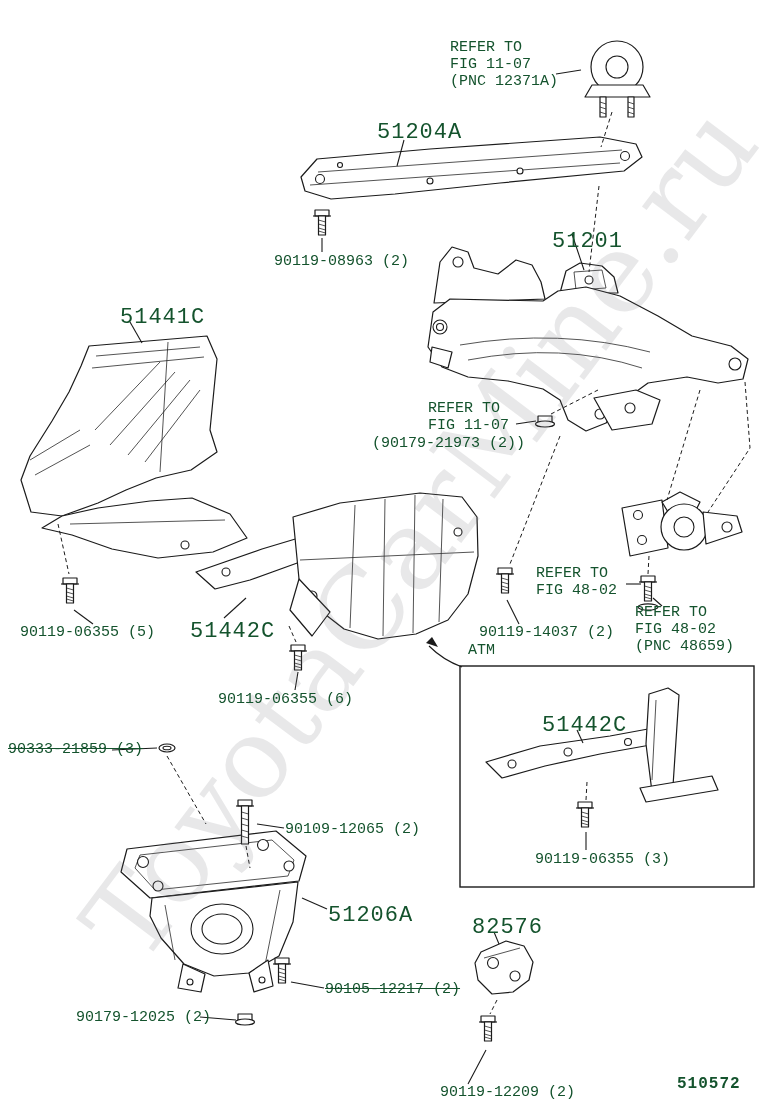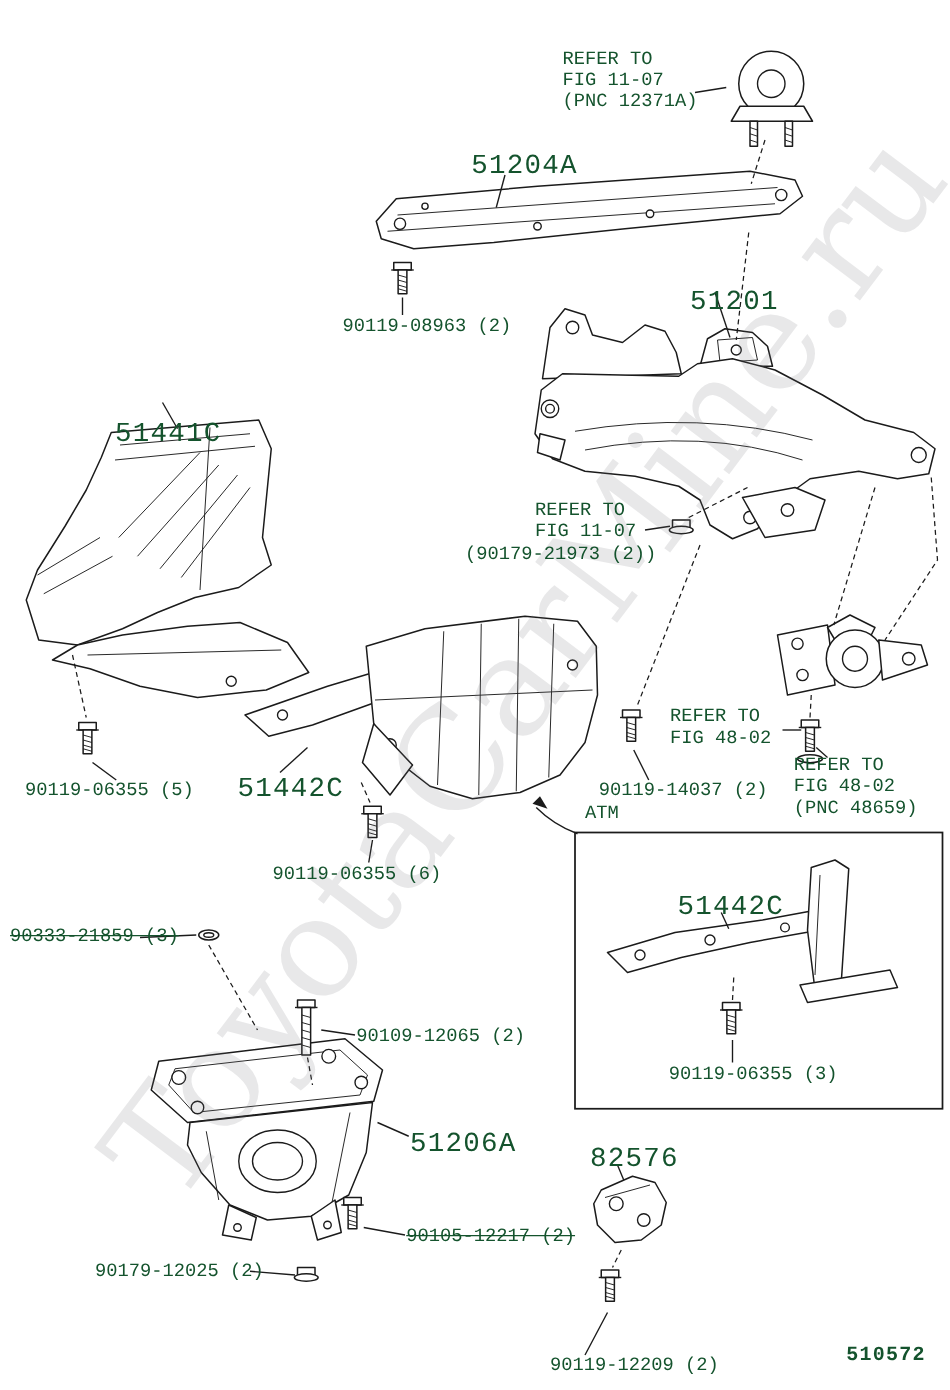--- a/index.html
+++ b/index.html
@@ -227,21 +227,21 @@
   <div class="lbl" style="left:450px;top:40px;">REFER TO
 FIG 11-07
 (PNC 12371A)</div>
 
   <div class="lbl part" style="left:377px;top:121px;">51204A</div>
 
   <div class="lbl" style="left:274px;top:254px;">90119-08963 (2)</div>
 
   <div class="lbl part" style="left:552px;top:230px;">51201</div>
 
-  <div class="lbl part" style="left:92px;top:306px;margin-top:30px;">51441C</div>
+  <div class="lbl part" style="left:120px;top:306px;">51441C</div>
 
   <div class="lbl" style="left:428px;top:401px;">REFER TO
 FIG 11-07</div>
 
   <div class="lbl" style="left:372px;top:436px;">(90179-21973 (2))</div>
 
   <div class="lbl" style="left:20px;top:625px;">90119-06355 (5)</div>
 
   <div class="lbl part" style="left:190px;top:620px;">51442C</div>
 

